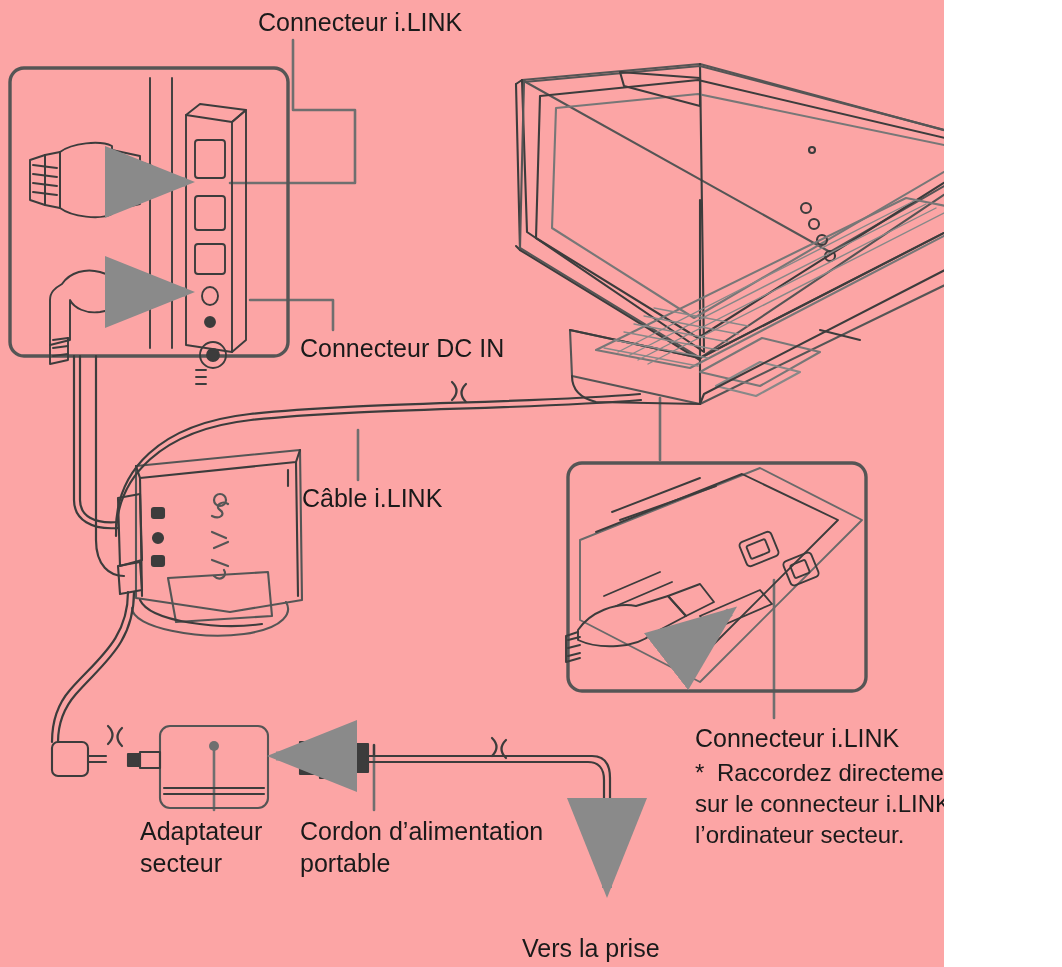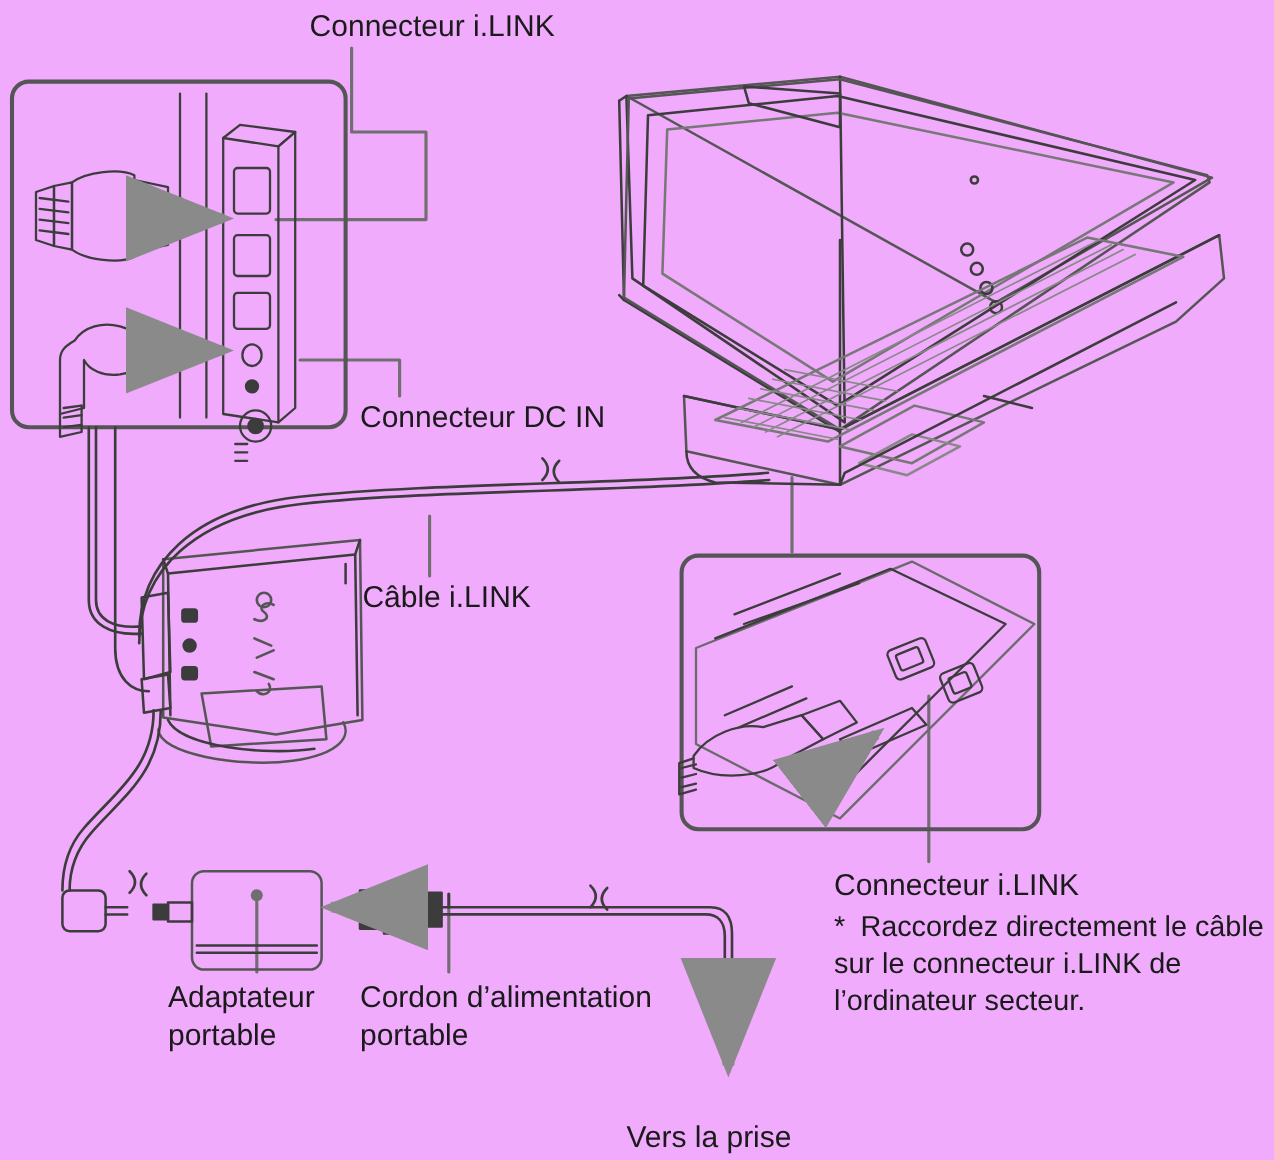--- a/index.html
+++ b/index.html
@@ -2,23 +2,23 @@
 <html><head>
 <meta charset="utf-8">
 <style>
   html, body {
     margin: 0;
     padding: 0;
     background: #ffffff;
   }
   #page {
     position: relative;
-    width: 1062px;
+    width: 944px;
     height: 967px;
-    background: #f0abfc;
+    background: #fca5a5;
     font-family: "Liberation Sans", sans-serif;
     overflow: hidden;
   }
   svg.layer {
     position: absolute;
     left: 0;
     top: 0;
     width: 1062px;
     height: 967px;
   }
@@ -260,21 +260,21 @@
 
   <div class="lbl" id="lbl-ilink-top">Connecteur i.LINK</div>
 
   <div class="lbl" id="lbl-cable-ilink">Câble i.LINK</div>
 
   <div class="lbl" id="lbl-dcin">Connecteur DC IN</div>
 
   <div class="lbl" id="lbl-ilink-right">Connecteur i.LINK</div>
 
   <div class="lbl" id="lbl-adapter">Adaptateur
-portable</div>
+secteur</div>
 
   <div class="lbl" id="lbl-cord">Cordon d’alimentation
 portable</div>
 
   <div class="lbl" id="lbl-outlet">Vers la prise
 secteur</div>
 
   <div class="note" id="note-block">
     <span class="note-star">*</span>
     <span class="note-body">Raccordez directement le câble sur le connecteur i.LINK de l’ordinateur secteur.</span>

